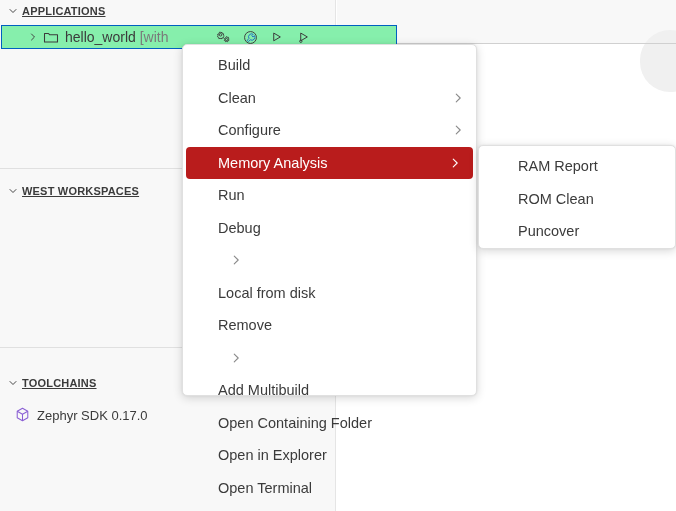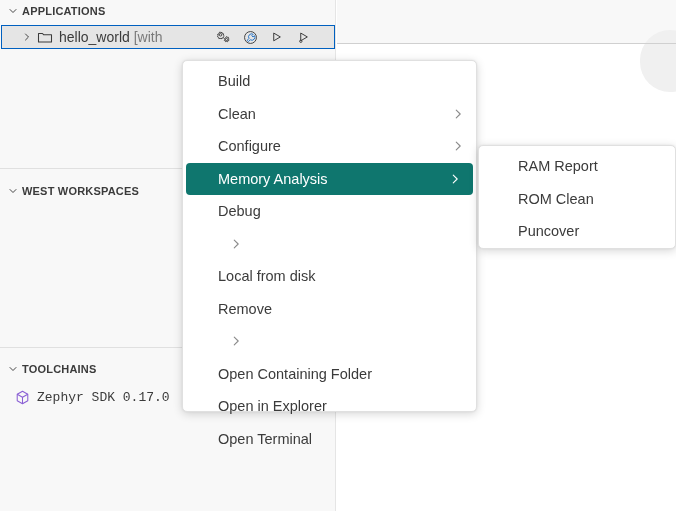--- a/index.html
+++ b/index.html
@@ -84,20 +84,21 @@
     align-items: center;
     justify-content: center;
     flex: 0 0 auto;
   }
   .section-title {
     font-size: 11px;
     font-weight: bold;
     letter-spacing: 0.2px;
     color: #3b3b3b;
     white-space: nowrap;
+    text-decoration: underline;
   }
   .section-divider {
     position: absolute;
     left: 0;
     width: 336px;
     height: 1px;
     background: #e0e0e0;
   }
 
   .tree-row {
@@ -133,51 +134,51 @@
     overflow: hidden;
   }
   .tree-row .row-label .dim {
     color: #7a7a7a;
   }
 
   .row-selected {
     position: absolute;
     left: 1px;
     top: 25px;
-    width: 334px;
+    width: 396px;
     height: 24px;
     box-sizing: border-box;
     border: 1px solid #0060c0;
-    background: #e5e5e5;
+    background: #86efac;
+    padding-left: 6px;
   }
 
   .row-actions {
     position: absolute;
     left: 214px;
     top: 28px;
     display: flex;
     gap: 9px;
     align-items: center;
   }
   .action-icon {
     width: 18px;
     height: 18px;
     display: flex;
     align-items: center;
     justify-content: center;
   }
 
   .tc-row {
     display: flex;
-    align-items: center;
+    align-items: flex-end;
     height: 24px;
     padding-left: 13px;
     box-sizing: border-box;
     white-space: nowrap;
-    font-family: Liberation Mono, monospace;
   }
   .tc-row .row-icon {
     width: 18px;
     height: 18px;
     margin-right: 6px;
     display: flex;
     align-items: center;
     justify-content: center;
     flex: 0 0 auto;
   }
@@ -187,21 +188,21 @@
     position: absolute;
     background: #ffffff;
     border: 1px solid #e0e0e0;
     border-radius: 5px;
     box-shadow: 0 2px 10px rgba(0,0,0,0.16), 0 0 2px rgba(0,0,0,0.08);
     padding: 4px 0;
     box-sizing: border-box;
   }
   #context-menu {
     left: 182px;
-    top: 60px;
+    top: 44px;
     width: 295px;
     height: 352px;
   }
   #submenu {
     left: 478px;
     top: 145px;
     width: 198px;
     height: 104px;
   }
   .menu-item {
@@ -215,21 +216,21 @@
     white-space: nowrap;
     box-sizing: border-box;
     user-select: none;
   }
   #submenu .menu-item {
     padding-left: 39px;
     height: 32.5px;
     align-items: center;
   }
   .menu-item.highlighted {
-    background: #0f766e;
+    background: #b91c1c;
     color: #ffffff;
     margin: 0 3px;
     border-radius: 4px;
     padding-left: 32px;
   }
   .menu-item .item-label {
     flex: 1 1 auto;
   }
   .menu-item .submenu-arrow {
     flex: 0 0 auto;
@@ -314,21 +315,21 @@
       <span class="twisty">
         <svg width="12" height="12" viewBox="0 0 16 16">
             <path d="M4 6l4 4 4-4" stroke="#424242" stroke-width="1.3" fill="none" stroke-linecap="round" stroke-linejoin="round"></path>
           </svg>
       </span>
       <span class="section-title">WEST WORKSPACES</span>
     </div>
     <div class="section-divider" style="top:167px;"></div>
   </div>
 
-  <div class="section" style="top:358px;">
+  <div class="section" style="top:372px;">
     <div class="section-header">
       <span class="twisty">
         <svg width="12" height="12" viewBox="0 0 16 16">
             <path d="M4 6l4 4 4-4" stroke="#424242" stroke-width="1.3" fill="none" stroke-linecap="round" stroke-linejoin="round"></path>
           </svg>
       </span>
       <span class="section-title">TOOLCHAINS</span>
     </div>
     <div class="tc-row" style="margin-top:5px;">
       <span class="row-icon">
@@ -365,20 +366,23 @@
     </div>
     <div class="menu-item highlighted">
       <span class="item-label">Memory Analysis</span>
       <span class="submenu-arrow">
         <svg width="14" height="14" viewBox="0 0 16 16">
           <path d="M6 3.5l4.5 4.5L6 12.5" stroke="#ffffff" stroke-width="1.25" fill="none" stroke-linecap="round" stroke-linejoin="round"></path>
         </svg>
       </span>
     </div>
     <div class="menu-item">
+      <span class="item-label">Run</span>
+    </div>
+    <div class="menu-item">
       <span class="item-label">Debug</span>
     </div>
     <div class="menu-item">
       <span class="submenu-arrow">
         <svg width="14" height="14" viewBox="0 0 16 16">
           <path d="M6 3.5l4.5 4.5L6 12.5" stroke="#8a8a8a" stroke-width="1.25" fill="none" stroke-linecap="round" stroke-linejoin="round"></path>
         </svg>
       </span>
     </div>
     <div class="menu-item">
@@ -388,20 +392,23 @@
       <span class="item-label">Remove</span>
     </div>
     <div class="menu-item">
       <span class="submenu-arrow">
         <svg width="14" height="14" viewBox="0 0 16 16">
           <path d="M6 3.5l4.5 4.5L6 12.5" stroke="#8a8a8a" stroke-width="1.25" fill="none" stroke-linecap="round" stroke-linejoin="round"></path>
         </svg>
       </span>
     </div>
     <div class="menu-item">
+      <span class="item-label">Add Multibuild</span>
+    </div>
+    <div class="menu-item">
       <span class="item-label">Open Containing Folder</span>
     </div>
     <div class="menu-item">
       <span class="item-label">Open in Explorer</span>
     </div>
     <div class="menu-item">
       <span class="item-label">Open Terminal</span>
     </div>
   </div>
 

